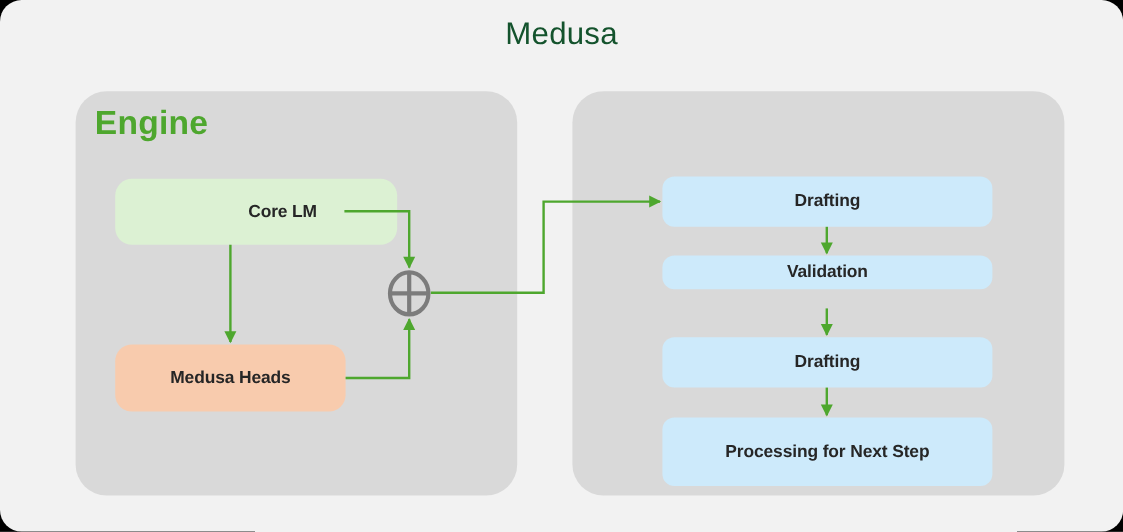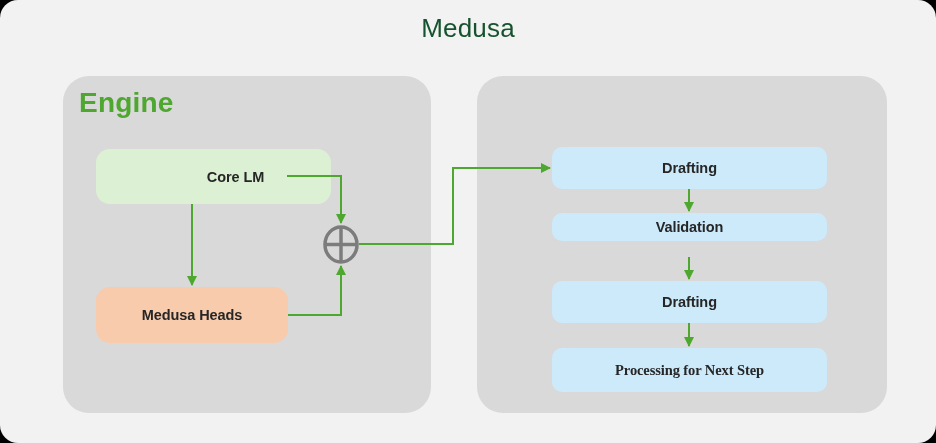--- a/index.html
+++ b/index.html
@@ -75,21 +75,21 @@
   }
   .runtime-node {
     left: 75px;
     width: 275px;
     background: #cdeafb;
     border-radius: 10px;
   }
   .node-sampling   { top: 71px;  height: 42px; }
   .node-validation { top: 137px; height: 28px; }
   .node-drafting   { top: 205px; height: 42px; }
-  .node-processing { top: 272px; height: 44px; font-family: Liberation Serif, serif; }
+  .node-processing { top: 272px; height: 57px; }
   .overlay {
     position: absolute;
     left: 0; top: 0;
     width: 936px;
     height: 443px;
     pointer-events: none;
   }
   .edge {
     stroke: #4ea72e;
     stroke-width: 2;

